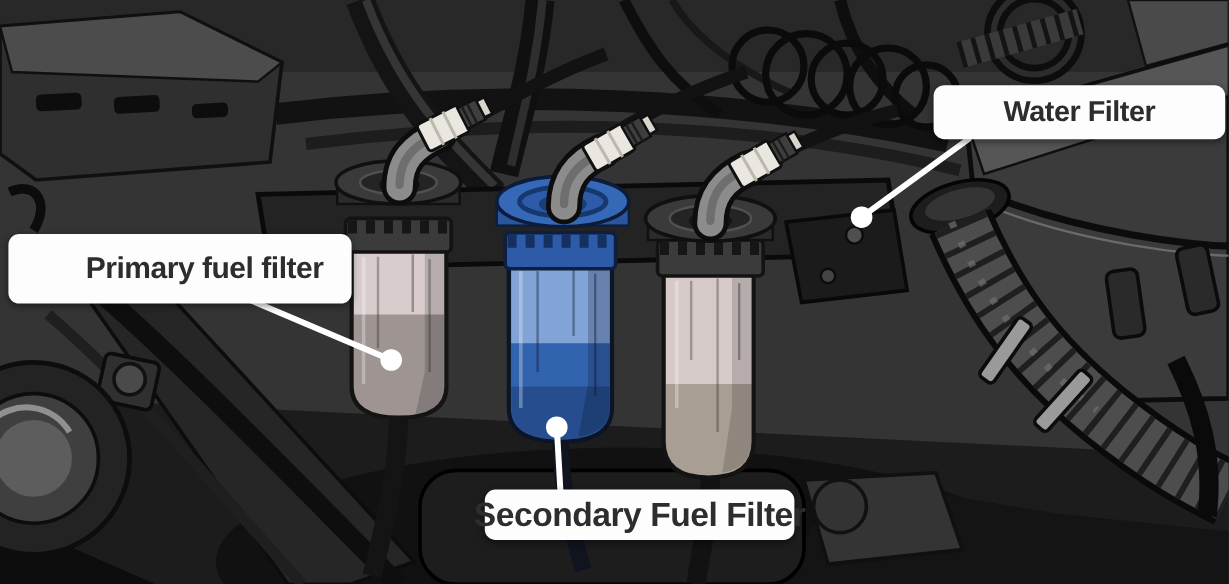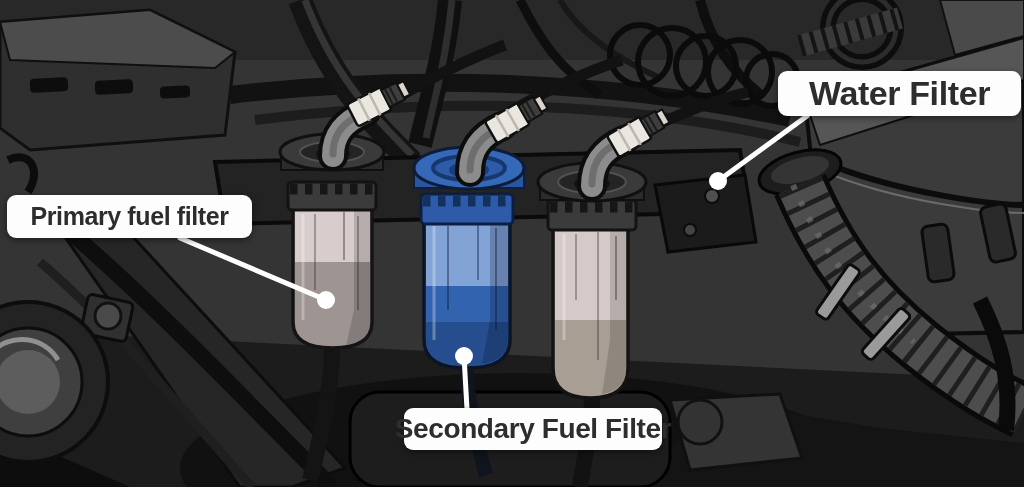--- a/index.html
+++ b/index.html
@@ -16,23 +16,23 @@
     background:#fdfdfd;
     border-radius:9px;
     color:#2d2d2d;
     font-weight:bold;
     display:flex;align-items:center;justify-content:center;
     box-shadow:0 2px 6px rgba(0,0,0,0.45);
     white-space:nowrap;
     letter-spacing:-0.4px;
     z-index:5;
   }
-  .callout-primary{left:7px;top:195px;width:245px;height:43px;font-size:25px;}
+  .callout-primary{left:7px;top:195px;width:245px;height:58px;font-size:25px;padding-left:41px;}
   .callout-secondary{left:404px;top:408px;width:258px;height:42px;font-size:28px;}
-  .callout-water{left:778px;top:71px;width:243px;height:45px;font-size:34px;}
+  .callout-water{left:778px;top:71px;width:243px;height:45px;font-size:24px;}
 </style>
 </head>
 <body>
 
 <div class="stage">
 
 <svg width="1024" height="487" viewBox="0 0 1024 487" xmlns="http://www.w3.org/2000/svg">
 
   <g>
     <rect x="0" y="0" width="1024" height="487" fill="#343434"></rect>

